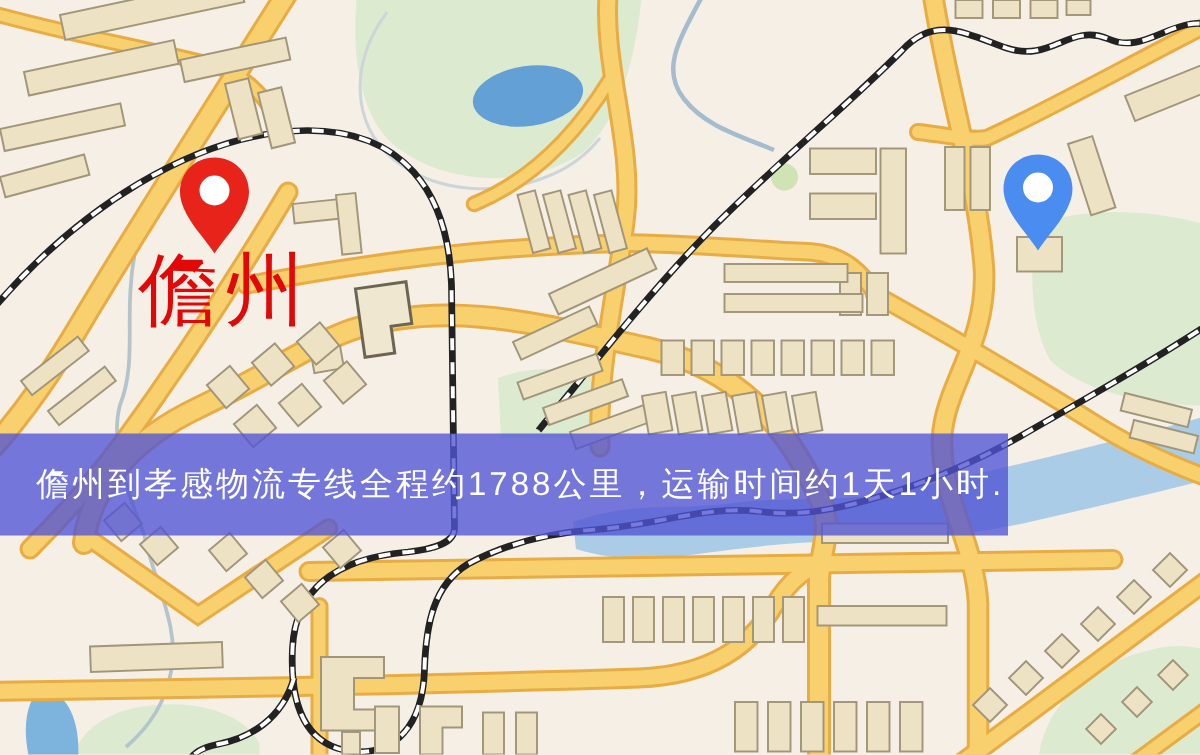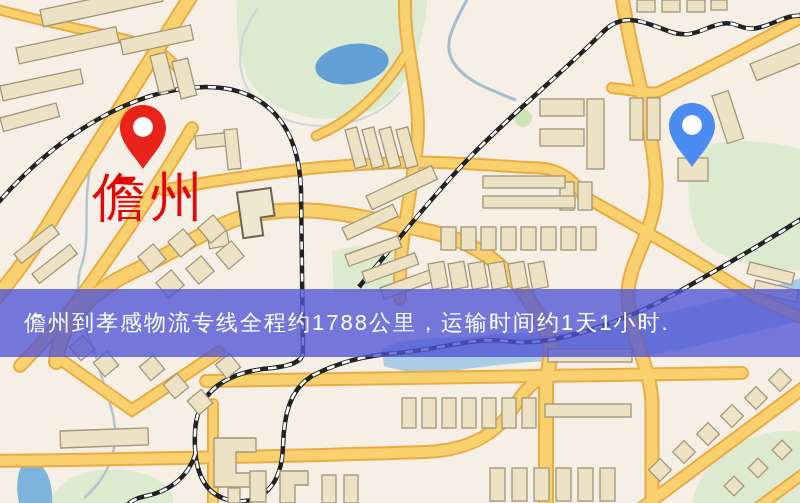--- a/index.html
+++ b/index.html
@@ -2,24 +2,24 @@
 <html lang="zh"><head>
 <meta charset="utf-8">
 <style>
   html,body{margin:0;padding:0;}
   body{width:800px;height:503px;overflow:hidden;font-family:"Liberation Sans",sans-serif;}
   #map-image{position:relative;width:800px;height:503px;background:#f5efe6;overflow:hidden;}
   #map-svg{position:absolute;left:0;top:0;width:800px;height:503px;display:block;}
   .pin{position:absolute;width:52px;height:67px;}
   #origin-pin{left:117px;top:103px;}
   #dest-pin{left:666px;top:101px;}
-  .place-label{position:absolute;font-family:Liberation Serif, serif;font-weight:400;line-height:1;white-space:nowrap;}
+  .place-label{position:absolute;font-family:Liberation Mono, monospace;font-weight:400;line-height:1;white-space:nowrap;}
   #origin-label{left:92px;top:171px;font-size:53px;letter-spacing:5px;color:#e30808;}
   #dest-label{left:641px;top:179px;font-size:45px;letter-spacing:3px;color:#2334da;}
-  #route-banner{position:absolute;left:0;top:289px;width:800px;height:68px;
+  #route-banner{position:absolute;left:0;top:289px;width:672px;height:68px;
     background:rgba(79,83,213,0.78);display:flex;align-items:center;}
   #route-banner .banner-text{padding-left:24px;font-size:22px;letter-spacing:2px;color:#ffffff;
     font-family:"Liberation Sans",sans-serif;white-space:nowrap;}
 </style>
 </head>
 <body>
 
 <div id="map-image">
 
   <svg id="map-svg" viewBox="0 0 800 503" xmlns="http://www.w3.org/2000/svg">

